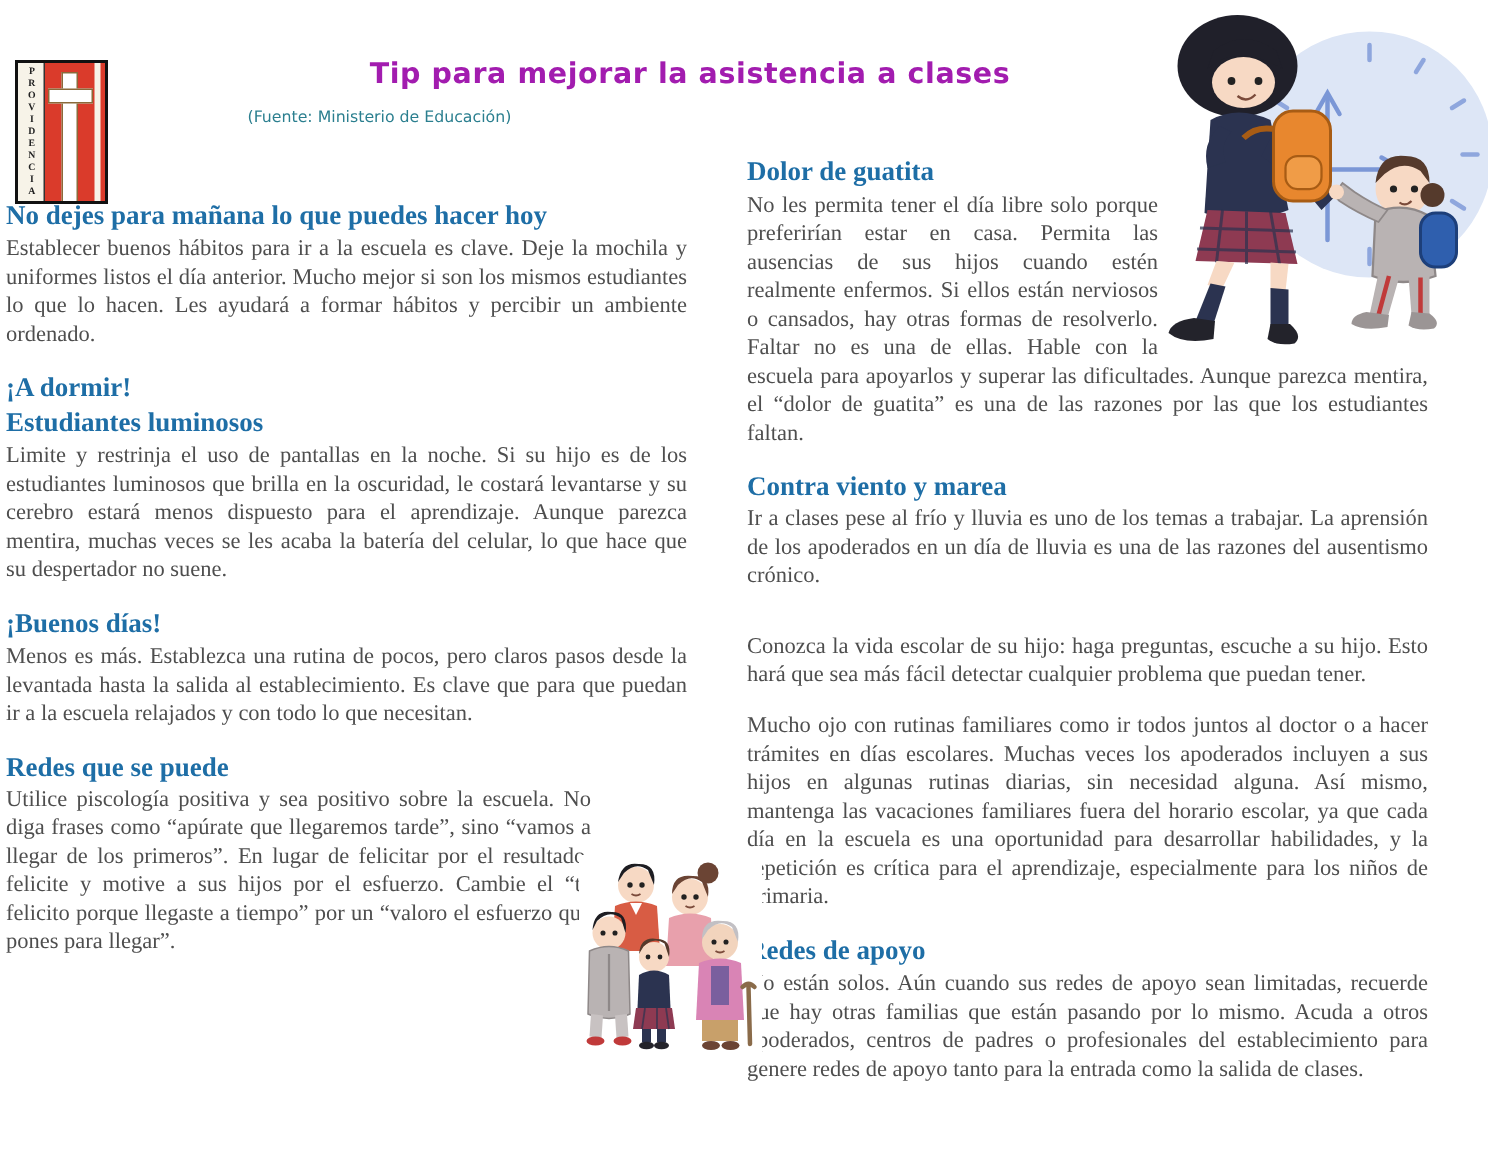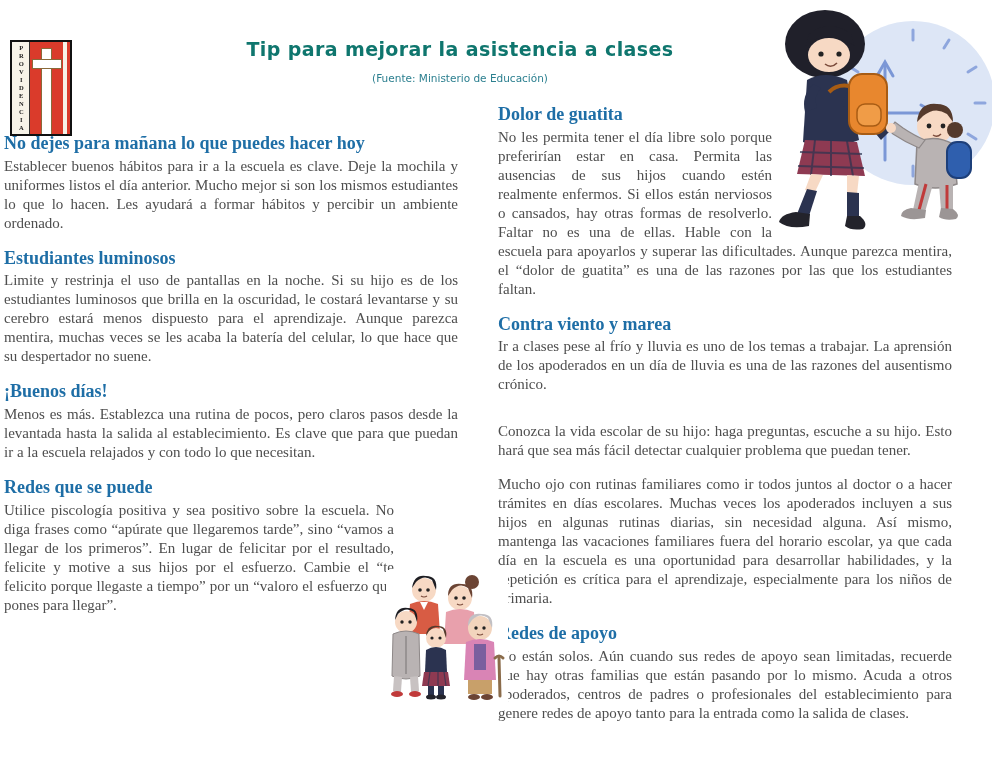--- a/index.html
+++ b/index.html
@@ -31,24 +31,24 @@
     position:absolute;left:2px;top:17px;height:8px;width:28px;
     background:#fff;border:1px solid #8a6a3a;
   }
   .logo-stripe-right{
     position:absolute;right:3px;top:0;bottom:0;width:4px;background:#f7f3e8;
   }
 
   .title{
     position:absolute;left:165px;top:38px;width:590px;text-align:center;
     font-family:"DejaVu Sans", sans-serif;font-weight:bold;
-    font-size:19px;letter-spacing:0.4px;color:#0f766e;
+    font-size:19px;letter-spacing:0.4px;color:#a21caf;
   }
   .subtitle{
-    position:absolute;left:165px;top:72px;width:590px;text-align:center;
+    position:absolute;left:165px;top:72px;width:590px;text-align:left;
     font-family:"DejaVu Sans", sans-serif;font-size:10.5px;color:#2b7f8f;
   }
 
   
   .col{position:absolute;width:462px;}
   .col-left{left:4px;top:133px;}
   .col-right{left:498px;top:104px;}
 
   .sec h2{
     margin:0 0 3px 0;font-size:18px;line-height:1.15;
@@ -236,20 +236,21 @@
       <path d="M109 88 Q113 84 117 88" stroke="#8a6b4a" stroke-width="3" fill="none" stroke-linecap="round"></path>
     </g>
   </svg>
 
   <div class="col col-left">
     <div class="sec">
       <h2>No dejes para mañana lo que puedes hacer hoy</h2>
       <p>Establecer buenos hábitos para ir a la escuela es clave. Deje la mochila y uniformes listos el día anterior. Mucho mejor si son los mismos estudiantes lo que lo hacen. Les ayudará a formar hábitos y percibir un ambiente ordenado.</p>
     </div>
     <div class="sec">
+      <h2>¡A dormir!</h2>
     </div>
     <div class="sec">
       <h2>Estudiantes luminosos</h2>
       <p>Limite y restrinja el uso de pantallas en la noche. Si su hijo es de los estudiantes luminosos que brilla en la oscuridad, le costará levantarse y su cerebro estará menos dispuesto para el aprendizaje. Aunque parezca mentira, muchas veces se les acaba la batería del celular, lo que hace que su despertador no suene.</p>
     </div>
     <div class="sec">
       <h2>¡Buenos días!</h2>
       <p>Menos es más. Establezca una rutina de pocos, pero claros pasos desde la levantada hasta la salida al establecimiento. Es clave que para que puedan ir a la escuela relajados y con todo lo que necesitan.</p>
     </div>
     <div class="sec">

